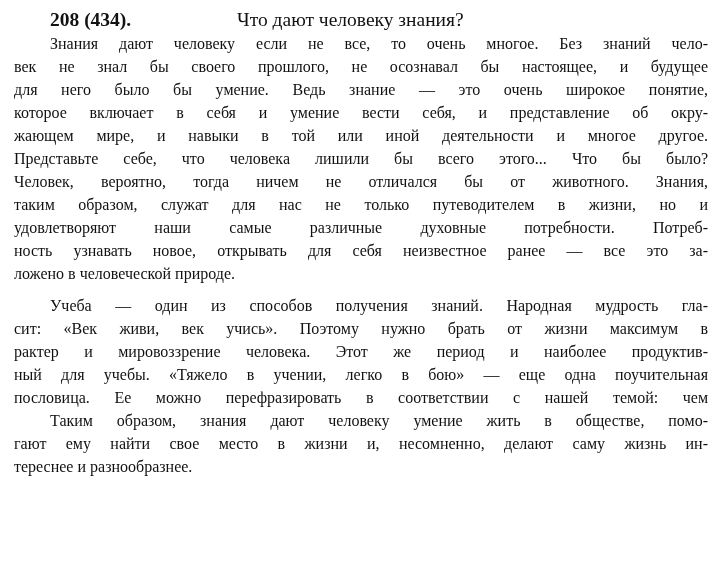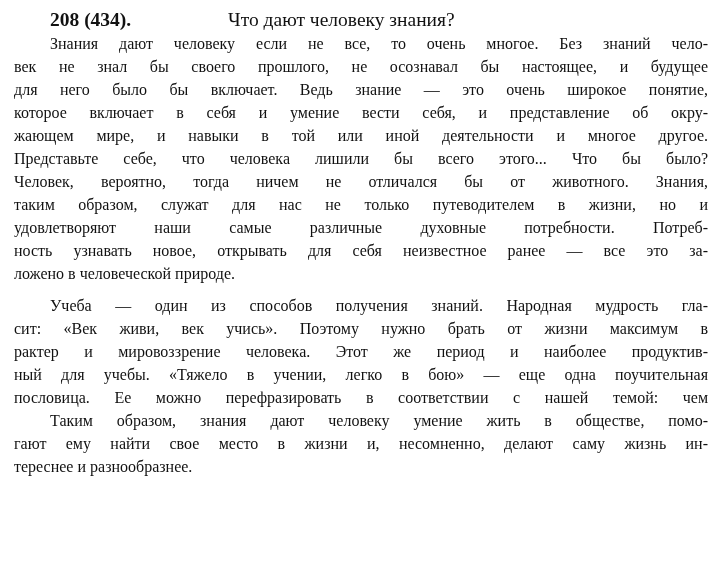--- a/index.html
+++ b/index.html
@@ -26,21 +26,21 @@
       line-height: 24px;
     }
     .heading .num {
       position: absolute;
       left: 36px;
       top: 0;
       font-weight: bold;
     }
     .heading .title {
       position: absolute;
-      left: 214px;
+      left: 223px;
       top: 0;
     }
     .para {
       margin: 0;
       font-size: 16px;
       line-height: 23px;
       text-align: justify;
       text-align-last: left;
     }
     .para .line {
@@ -64,21 +64,21 @@
 
 <div class="page">
   <div class="heading">
     <span class="num">208 (434).</span>
     <span class="title">Что дают человеку знания?</span>
   </div>
 
   <p class="para">
     <span class="line indent">Знания дают человеку если не все, то очень многое. Без знаний чело-</span>
     <span class="line">век не знал бы своего прошлого, не осознавал бы настоящее, и будущее</span>
-    <span class="line">для него было бы включает. Ведь знание — это очень широкое понятие,</span>
+    <span class="line">для него было бы умение. Ведь знание — это очень широкое понятие,</span>
     <span class="line">которое включает в себя и умение вести себя, и представление об окру-</span>
     <span class="line">жающем мире, и навыки в той или иной деятельности и многое другое.</span>
     <span class="line">Представьте себе, что человека лишили бы всего этого... Что бы было?</span>
     <span class="line">Человек, вероятно, тогда ничем не отличался бы от животного. Знания,</span>
     <span class="line">таким образом, служат для нас не только путеводителем в жизни, но и</span>
     <span class="line">удовлетворяют наши самые различные духовные потребности. Потреб-</span>
     <span class="line">ность узнавать новое, открывать для себя неизвестное ранее — все это за-</span>
     <span class="line last">ложено в человеческой природе.</span>
   </p>
 

